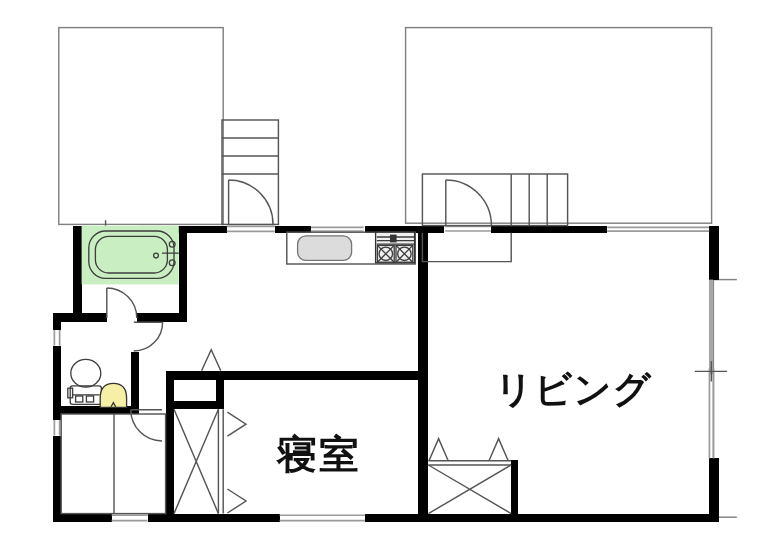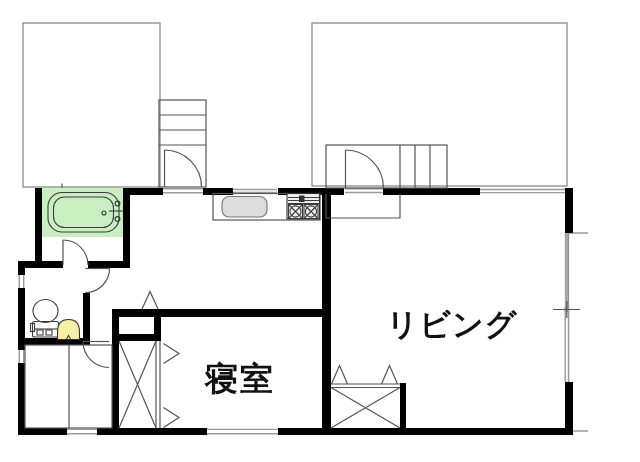--- a/index.html
+++ b/index.html
@@ -1,19 +1,20 @@
 <!DOCTYPE html>
 <html><head>
 <meta charset="utf-8">
 <style>
   html,body{margin:0;padding:0;background:#ffffff;}
   .plan-wrap{
     width:588px;height:462px;position:relative;background:#ffffff;
     font-family:"Liberation Sans", sans-serif;
     overflow:hidden;
+    padding-left:26px;
   }
   svg{display:block;}
   .room-label{
     font-family:"Liberation Sans", sans-serif;
     font-weight:bold;
     fill:#111111;
   }
   .thin{stroke:#555555;stroke-width:1.2;fill:none;}
   .gray{stroke:#808080;stroke-width:1.2;fill:none;}
   .win{stroke:#9a9a9a;stroke-width:1.4;fill:none;}

